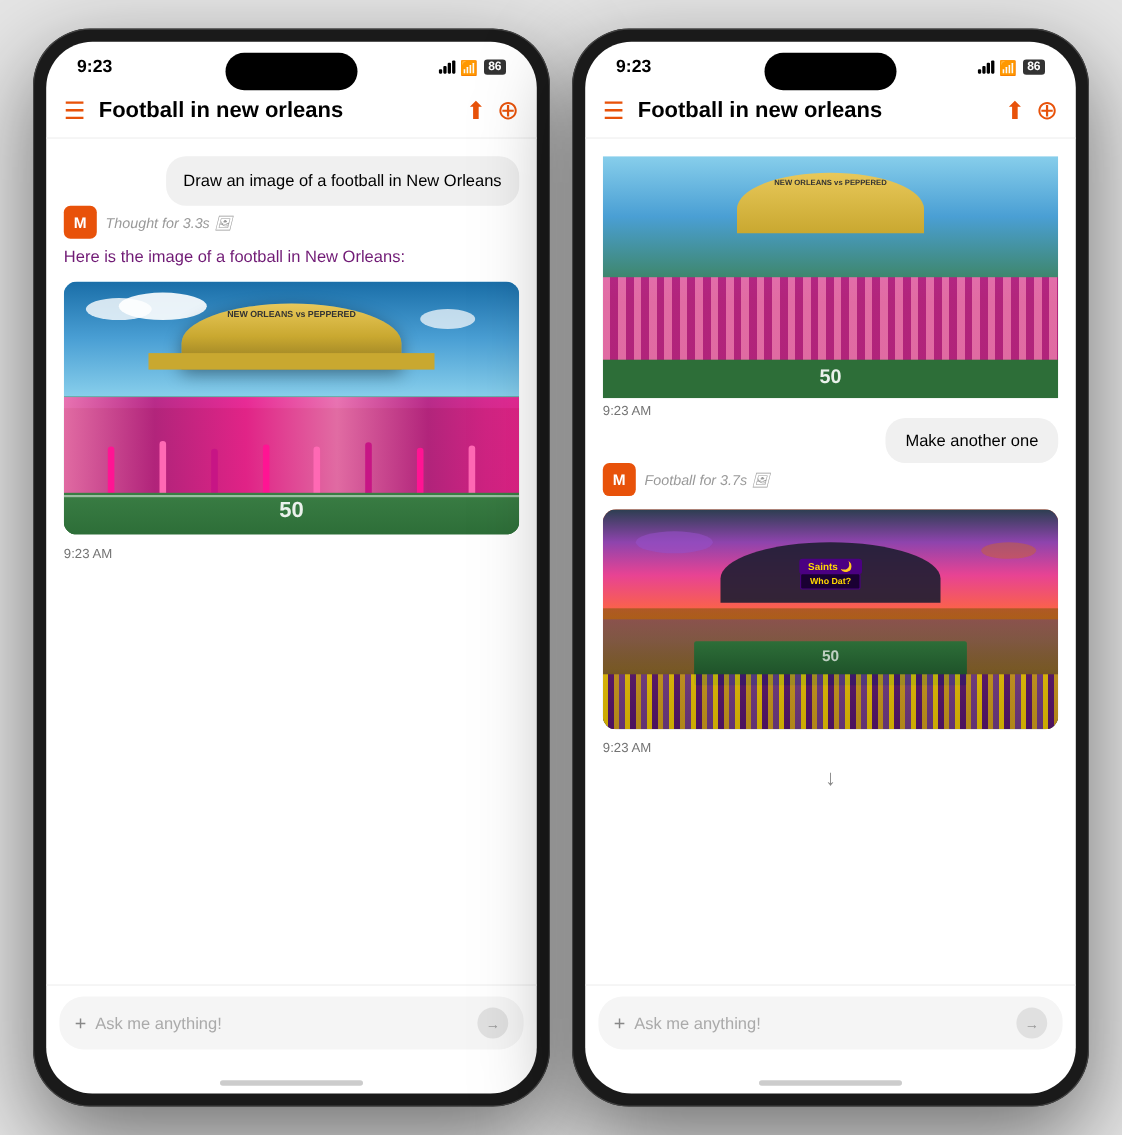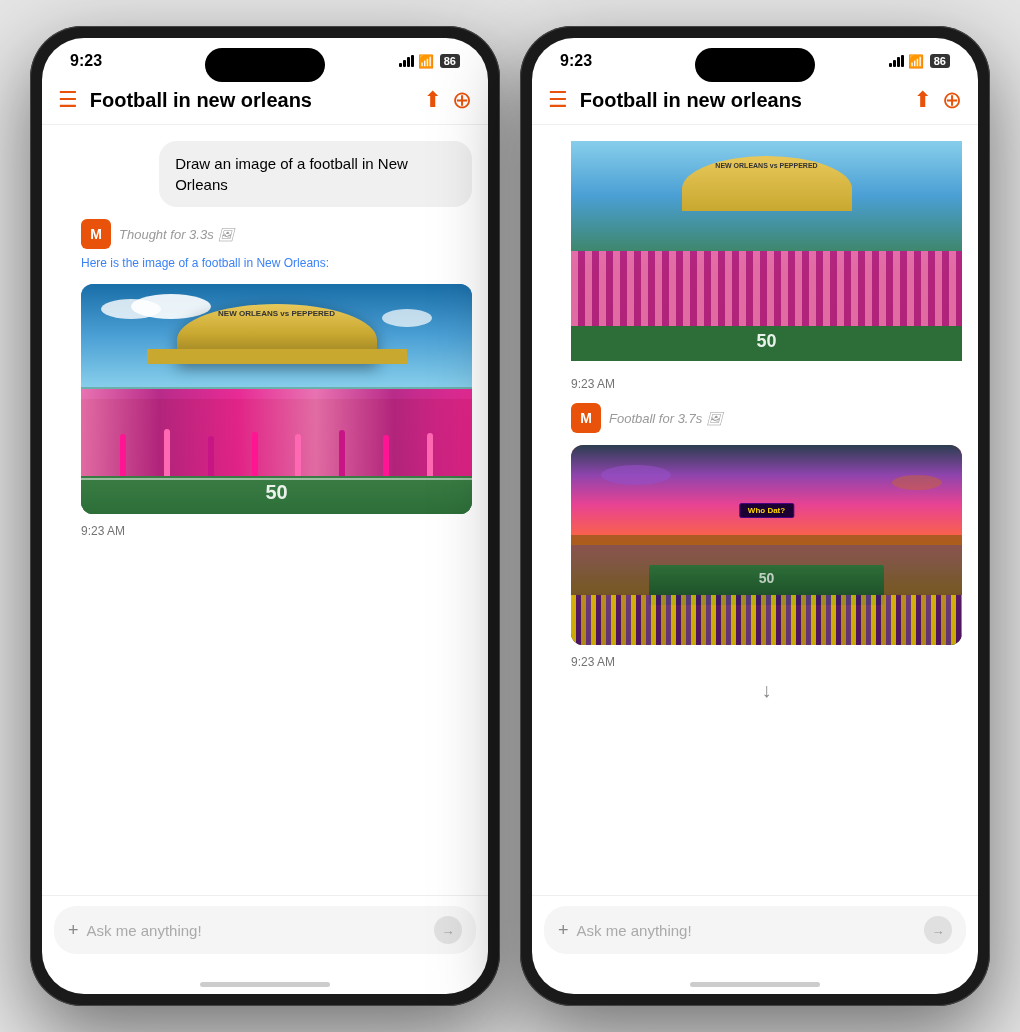--- a/index.html
+++ b/index.html
@@ -115,22 +115,20 @@
       font-size: 22px;
       cursor: pointer;
     }
 
     .chat-body {
       flex: 1;
       overflow-y: auto;
       padding: 16px;
       display: flex;
       flex-direction: column;
-      gap: 12px;
-      margin-left: 23px;
     }
 
     .user-bubble {
       background: #f0f0f0;
       border-radius: 18px;
       padding: 12px 16px;
       max-width: 80%;
       align-self: flex-end;
       font-size: 15px;
       color: #000;
@@ -166,22 +164,22 @@
     .ai-thought {
       color: #999;
       font-size: 13px;
       font-style: italic;
       display: flex;
       align-items: center;
       gap: 4px;
     }
 
     .ai-text {
-      font-size: 12px;
-      color: #3b82f6;
+      font-size: 15px;
+      color: #701a75;
       line-height: 1.4;
     }
 
     .ai-image {
       width: 100%;
       border-radius: 12px;
       overflow: hidden;
       margin-top: 6px;
     }
 
@@ -477,38 +475,42 @@
           </div>
           <div style="position:absolute;bottom:30px;left:0;right:0;height:80px;background:repeating-linear-gradient(90deg,#ff69b4 0px,#ff69b4 7px,#c71585 7px,#c71585 14px);opacity:0.85;"></div>
           <div style="position:absolute;bottom:0;left:0;right:0;height:35px;background:#2d6e38;">
             <div style="position:absolute;top:5px;left:50%;transform:translateX(-50%);color:rgba(255,255,255,0.9);font-weight:700;font-size:18px;">50</div>
           </div>
         </div>
       </div>
 
       <span class="timestamp">9:23 AM</span>
 
+      <div class="make-another-bubble">Make another one</div>
 
       <div class="ai-response">
         <div class="ai-header">
           <div class="ai-avatar">M</div>
           <span class="ai-thought">
             <span>Football for 3.7s</span>
             <span>🖼</span>
           </span>
         </div>
 
         <div class="ai-image">
           <div class="stadium-img-2">
 
             <div style="position:absolute;top:0;left:0;right:0;height:50%;background:linear-gradient(180deg,#2c3e50 0%,#8e44ad 30%,#e84393 60%,#ff6b35 100%);"></div>
 
             <div style="position:absolute;top:20px;left:30px;width:70px;height:20px;background:rgba(150,80,200,0.6);border-radius:50%;"></div>
             <div style="position:absolute;top:30px;right:20px;width:50px;height:15px;background:rgba(200,100,50,0.5);border-radius:50%;"></div>
 
+            <div style="position:absolute;top:30px;left:50%;transform:translateX(-50%);width:200px;height:55px;background:rgba(30,30,50,0.9);border-radius:50% 50% 0 0 / 60% 60% 0 0;">
+              <div style="position:absolute;top:15px;left:50%;transform:translateX(-50%);background:#4b0082;color:#ffd700;font-size:9px;font-weight:700;padding:2px 8px;border-radius:3px;white-space:nowrap;">Saints 🌙</div>
+            </div>
 
             <div style="position:absolute;bottom:0;left:0;right:0;height:110px;background:linear-gradient(180deg,rgba(100,80,0,0.5),rgba(120,90,10,0.8),rgba(80,60,5,0.95));">
 
               <div style="position:absolute;top:30px;left:20%;right:20%;height:40px;background:linear-gradient(180deg,#2d6e38,#1a4a25);border-radius:2px;">
                 <div style="position:absolute;top:5px;left:50%;transform:translateX(-50%);color:rgba(255,255,255,0.7);font-weight:700;font-size:14px;">50</div>
               </div>
 
               <div style="position:absolute;bottom:0;left:0;right:0;height:50px;background:repeating-linear-gradient(90deg,#ffd700 0px,#ffd700 5px,#4b0082 5px,#4b0082 10px,#daa520 10px,#daa520 15px,#6b2fa0 15px,#6b2fa0 20px);opacity:0.7;"></div>
             </div>
 

